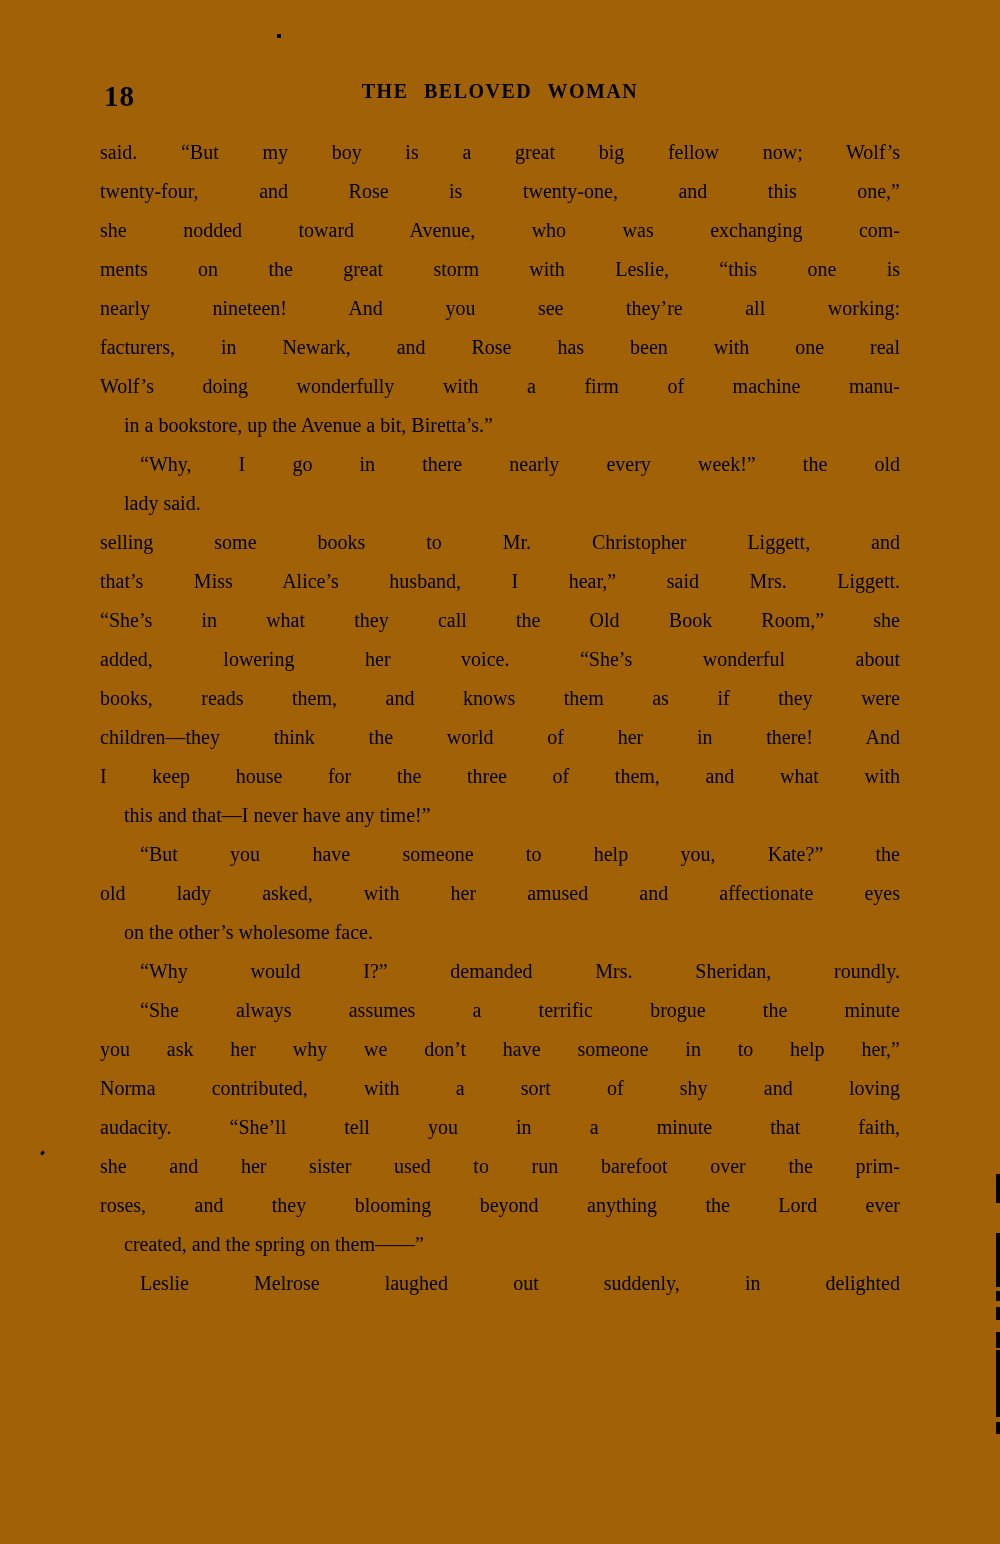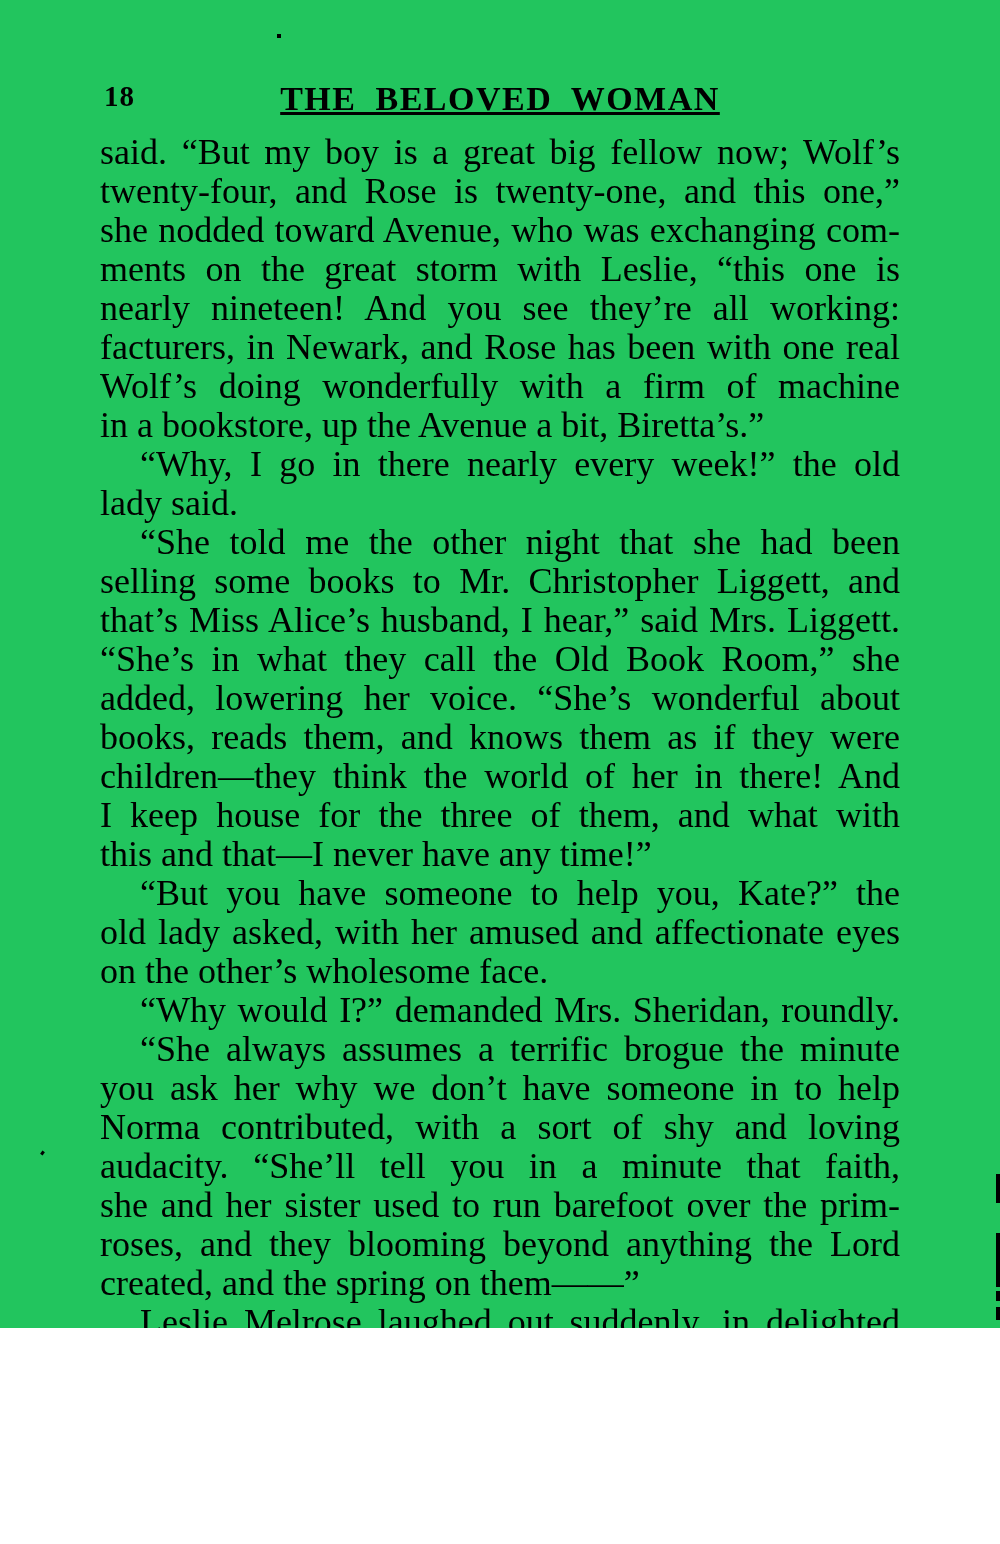--- a/index.html
+++ b/index.html
@@ -3,22 +3,22 @@
 <meta charset="utf-8">
 <style>
   html, body {
     margin: 0;
     padding: 0;
     background: #ffffff;
   }
   #page {
     position: relative;
     width: 1000px;
-    height: 1328px;
-    background: #22c55e;
+    height: 1544px;
+    background: #a16207;
     overflow: hidden;
     font-family: "Liberation Serif", "DejaVu Serif", serif;
     color: #000000;
   }
   
   #header {
     position: absolute;
     top: 80px;
     left: 100px;
     width: 800px;
@@ -30,45 +30,44 @@
     top: 0;
     font-size: 29px;
     font-weight: bold;
     letter-spacing: 1px;
   }
   #running-title {
     position: absolute;
     left: 50%;
     top: 0;
     transform: translateX(-50%);
-    font-size: 34px;
+    font-size: 20px;
     font-weight: bold;
     letter-spacing: 1.5px;
     word-spacing: 9px;
     white-space: nowrap;
-    text-decoration: underline;
   }
   
   #body-text {
     position: absolute;
     top: 133px;
     left: 100px;
     width: 800px;
   }
   .line {
     height: 39px;
     line-height: 39px;
-    font-size: 36px;
+    font-size: 20px;
     text-align: justify;
     text-align-last: justify;
     white-space: normal;
     overflow: hidden;
   }
   .line.indent { text-indent: 40px; }
-  .line.last { text-align-last: left; }
+  .line.last { text-align-last: left; margin-left: 24px; }
   
   .artifact {
     position: absolute;
     background: #000000;
   }
   #speck-top    { left: 277px; top: 34px;  width: 4px; height: 4px; }
   #speck-left   { left: 41px;  top: 1151px; width: 3px; height: 4px; transform: rotate(35deg); }
   .edge-mark { left: 996px; width: 4px; }
   #edge-a { top: 1174px; height: 29px; }
   #edge-b { top: 1233px; height: 54px; }
@@ -92,21 +91,20 @@
       <div class="line">said.  “But my boy is a great big fellow now; Wolf’s</div>
       <div class="line">twenty-four, and Rose is twenty-one, and this one,”</div>
       <div class="line">she nodded toward Avenue, who was exchanging com-</div>
       <div class="line">ments on the great storm with Leslie, “this one is</div>
       <div class="line">nearly nineteen!  And you see they’re all working:</div>
       <div class="line">facturers, in Newark, and Rose has been with one real</div>
       <div class="line">Wolf’s doing wonderfully with a firm of machine manu-</div>
       <div class="line last">in a bookstore, up the Avenue a bit, Biretta’s.”</div>
       <div class="line indent">“Why, I go in there nearly every week!” the old</div>
       <div class="line last">lady said.</div>
-      <div class="line indent">“She told me the other night that she had been</div>
       <div class="line">selling some books to Mr. Christopher Liggett, and</div>
       <div class="line">that’s Miss Alice’s husband, I hear,” said Mrs. Liggett.</div>
       <div class="line">“She’s in what they call the Old Book Room,” she</div>
       <div class="line">added, lowering her voice.  “She’s wonderful about</div>
       <div class="line">books, reads them, and knows them as if they were</div>
       <div class="line">children—they think the world of her in there!  And</div>
       <div class="line">I keep house for the three of them, and what with</div>
       <div class="line last">this and that—I never have any time!”</div>
       <div class="line indent">“But you have someone to help you, Kate?” the</div>
       <div class="line">old lady asked, with her amused and affectionate eyes</div>

